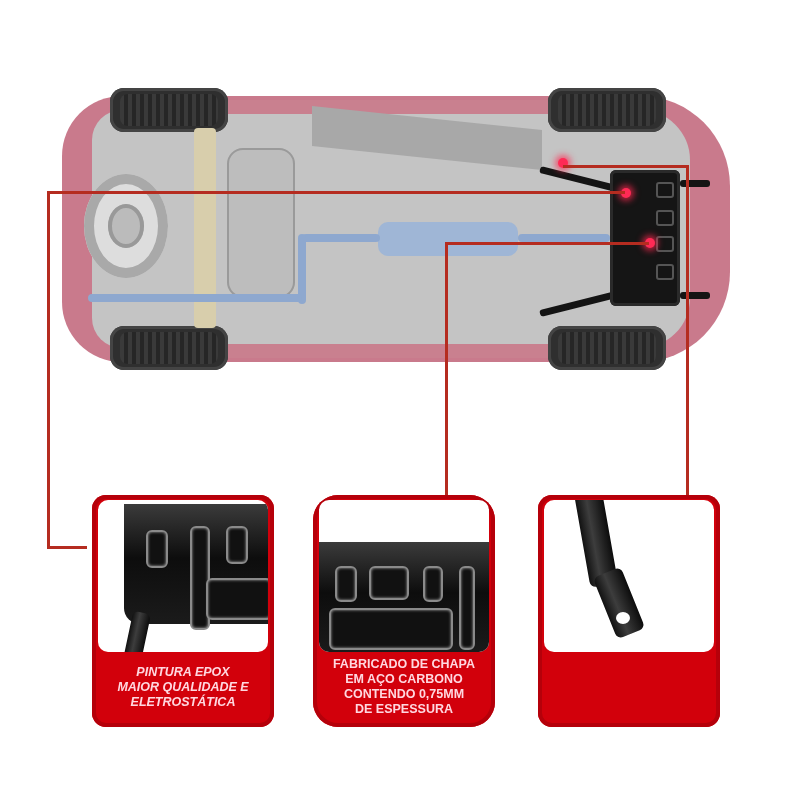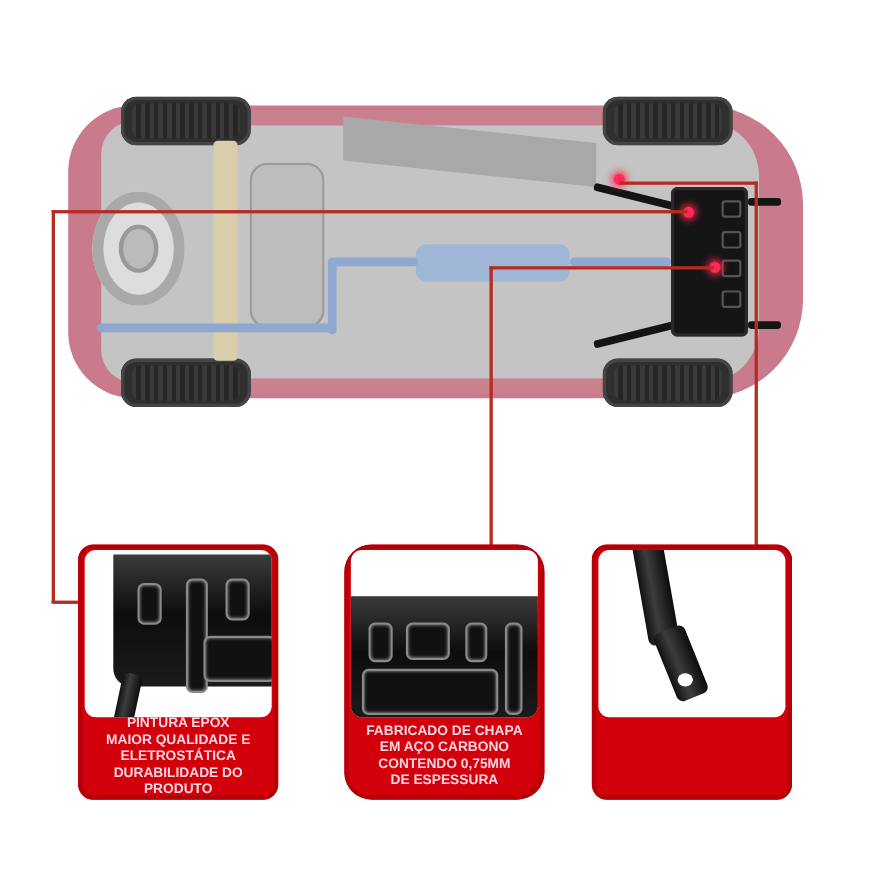--- a/index.html
+++ b/index.html
@@ -77,35 +77,34 @@
 <div class="line" style="left:47px; top:191px; width:578px; height:3px;"></div>
 <div class="line" style="left:47px; top:191px; width:3px; height:357px;"></div>
 <div class="line" style="left:47px; top:546px; width:40px; height:3px;"></div>
 
 <div class="line" style="left:445px; top:242px; width:204px; height:3px;"></div>
 <div class="line" style="left:445px; top:242px; width:3px; height:254px;"></div>
 
 <div class="line" style="left:563px; top:165px; width:125px; height:3px;"></div>
 <div class="line" style="left:686px; top:165px; width:3px; height:331px;"></div>
 
-<div class="card" style="left:71px;">
+<div class="card" style="left:92px;font-style:italic;">
   <div class="photo">
     <div class="plate" style="left:26px; top:4px; width:150px; height:120px; border-radius:0 0 0 16px;"></div>
     <div class="emboss" style="left:48px; top:30px; width:18px; height:34px;"></div>
     <div class="emboss" style="left:92px; top:26px; width:16px; height:100px;"></div>
     <div class="emboss" style="left:128px; top:26px; width:18px; height:34px;"></div>
     <div class="emboss" style="left:108px; top:78px; width:62px; height:38px;"></div>
     <div class="bar" style="left:30px; top:112px; width:18px; height:50px; transform: rotate(12deg);"></div>
   </div>
   <div class="caption">
     <div>
       <span>PINTURA EPOX</span>
       <span>MAIOR QUALIDADE E</span>
       <span>ELETROSTÁTICA</span>
-      <span>DURABILIDADE DO PRODUTO</span>
     </div>
   </div>
 </div>
 
 <div class="card" style="left:313px;border-radius:25px;">
   <div class="photo">
     <div class="plate" style="left:0; top:42px; width:172px; height:112px;"></div>
     <div class="emboss" style="left:16px; top:66px; width:18px; height:32px;"></div>
     <div class="emboss" style="left:50px; top:66px; width:36px; height:30px;"></div>
     <div class="emboss" style="left:104px; top:66px; width:16px; height:32px;"></div>

